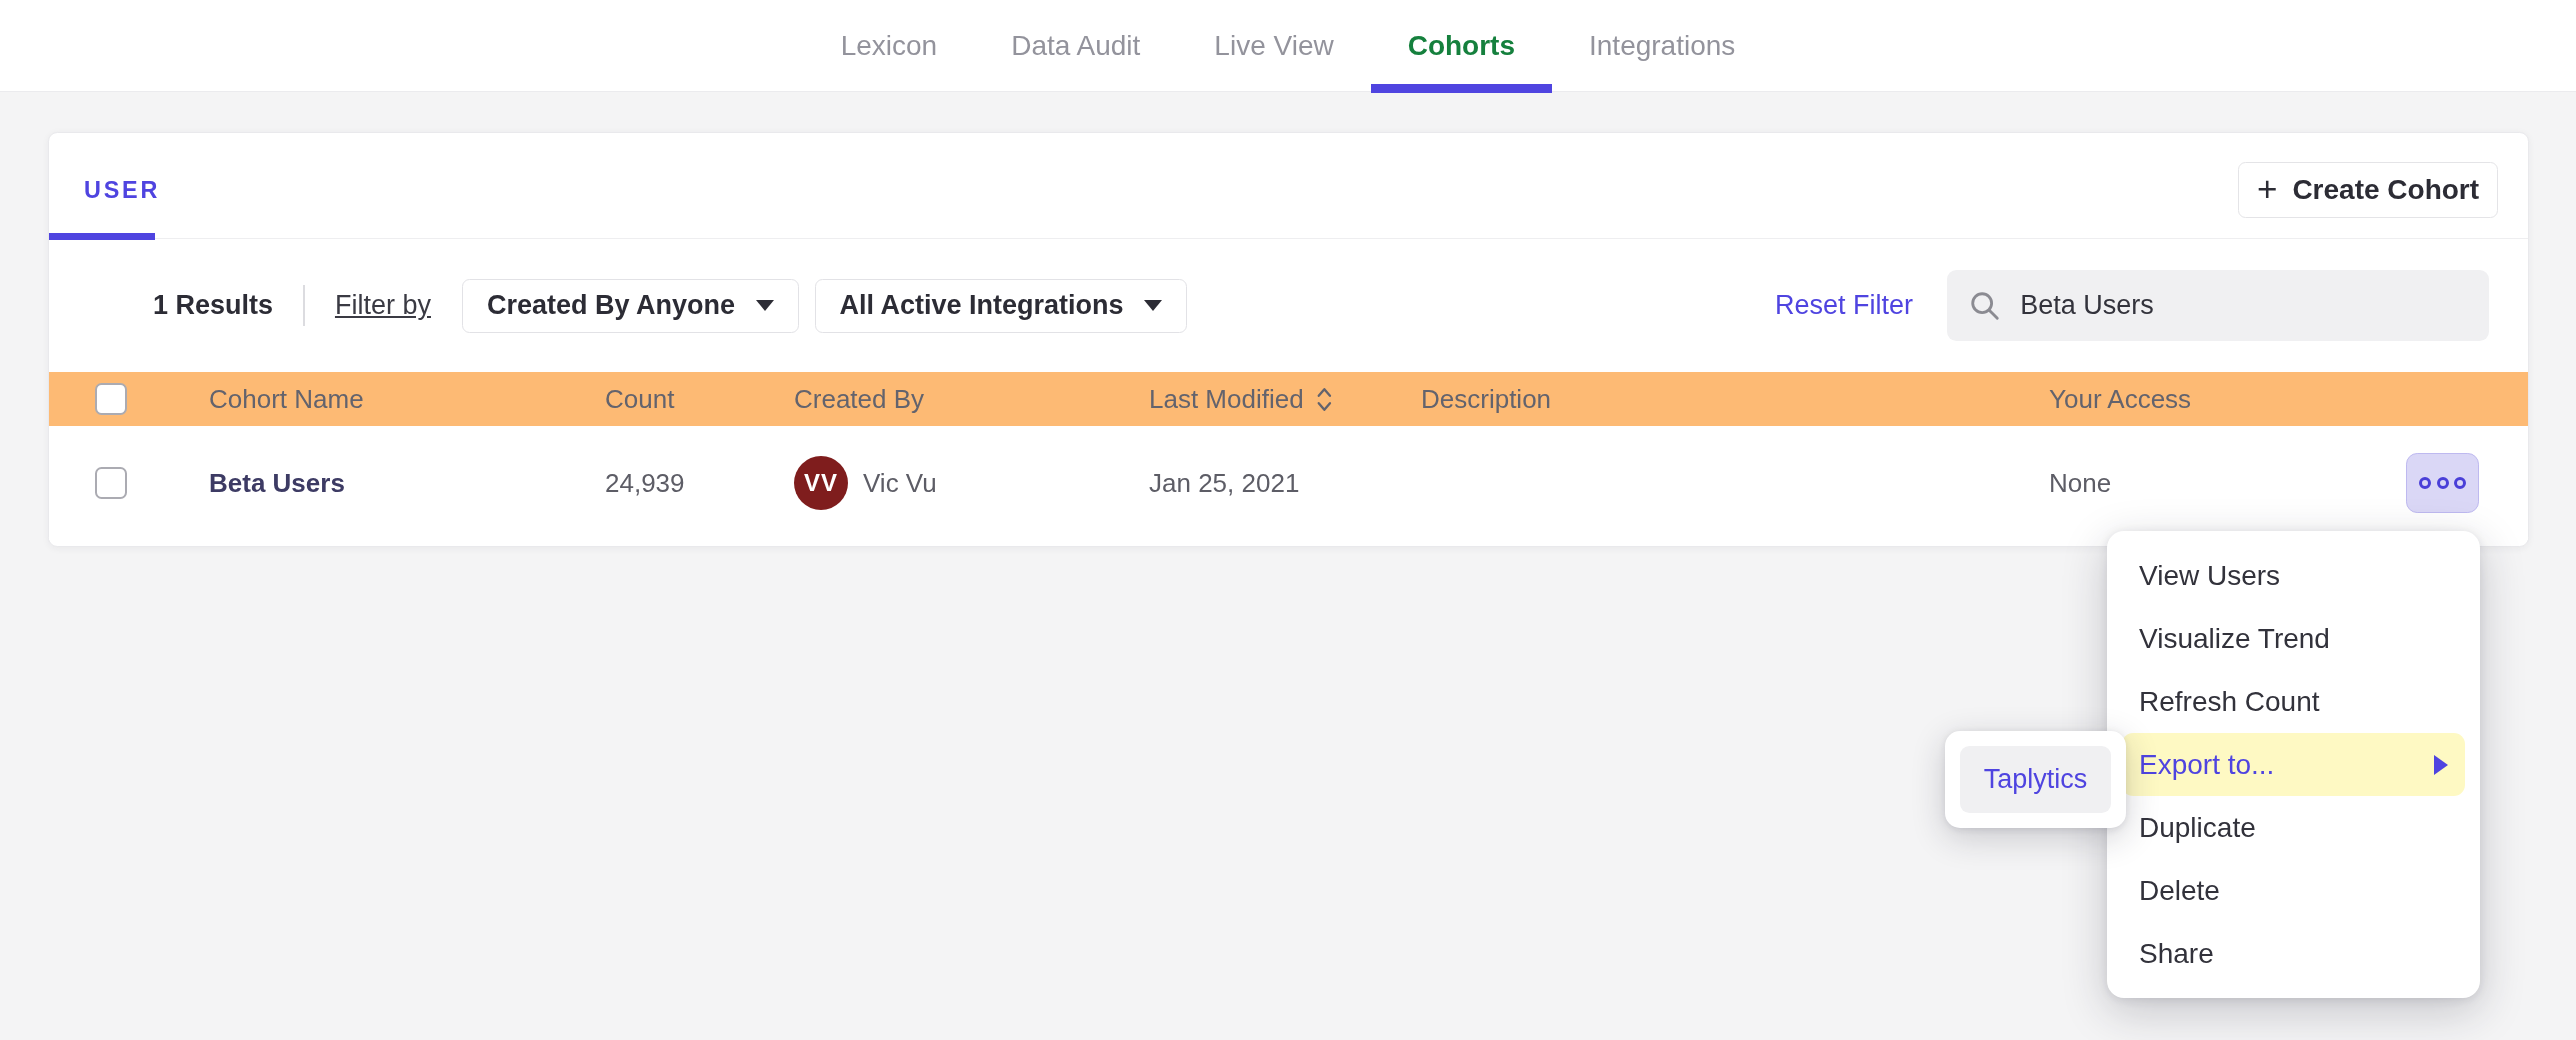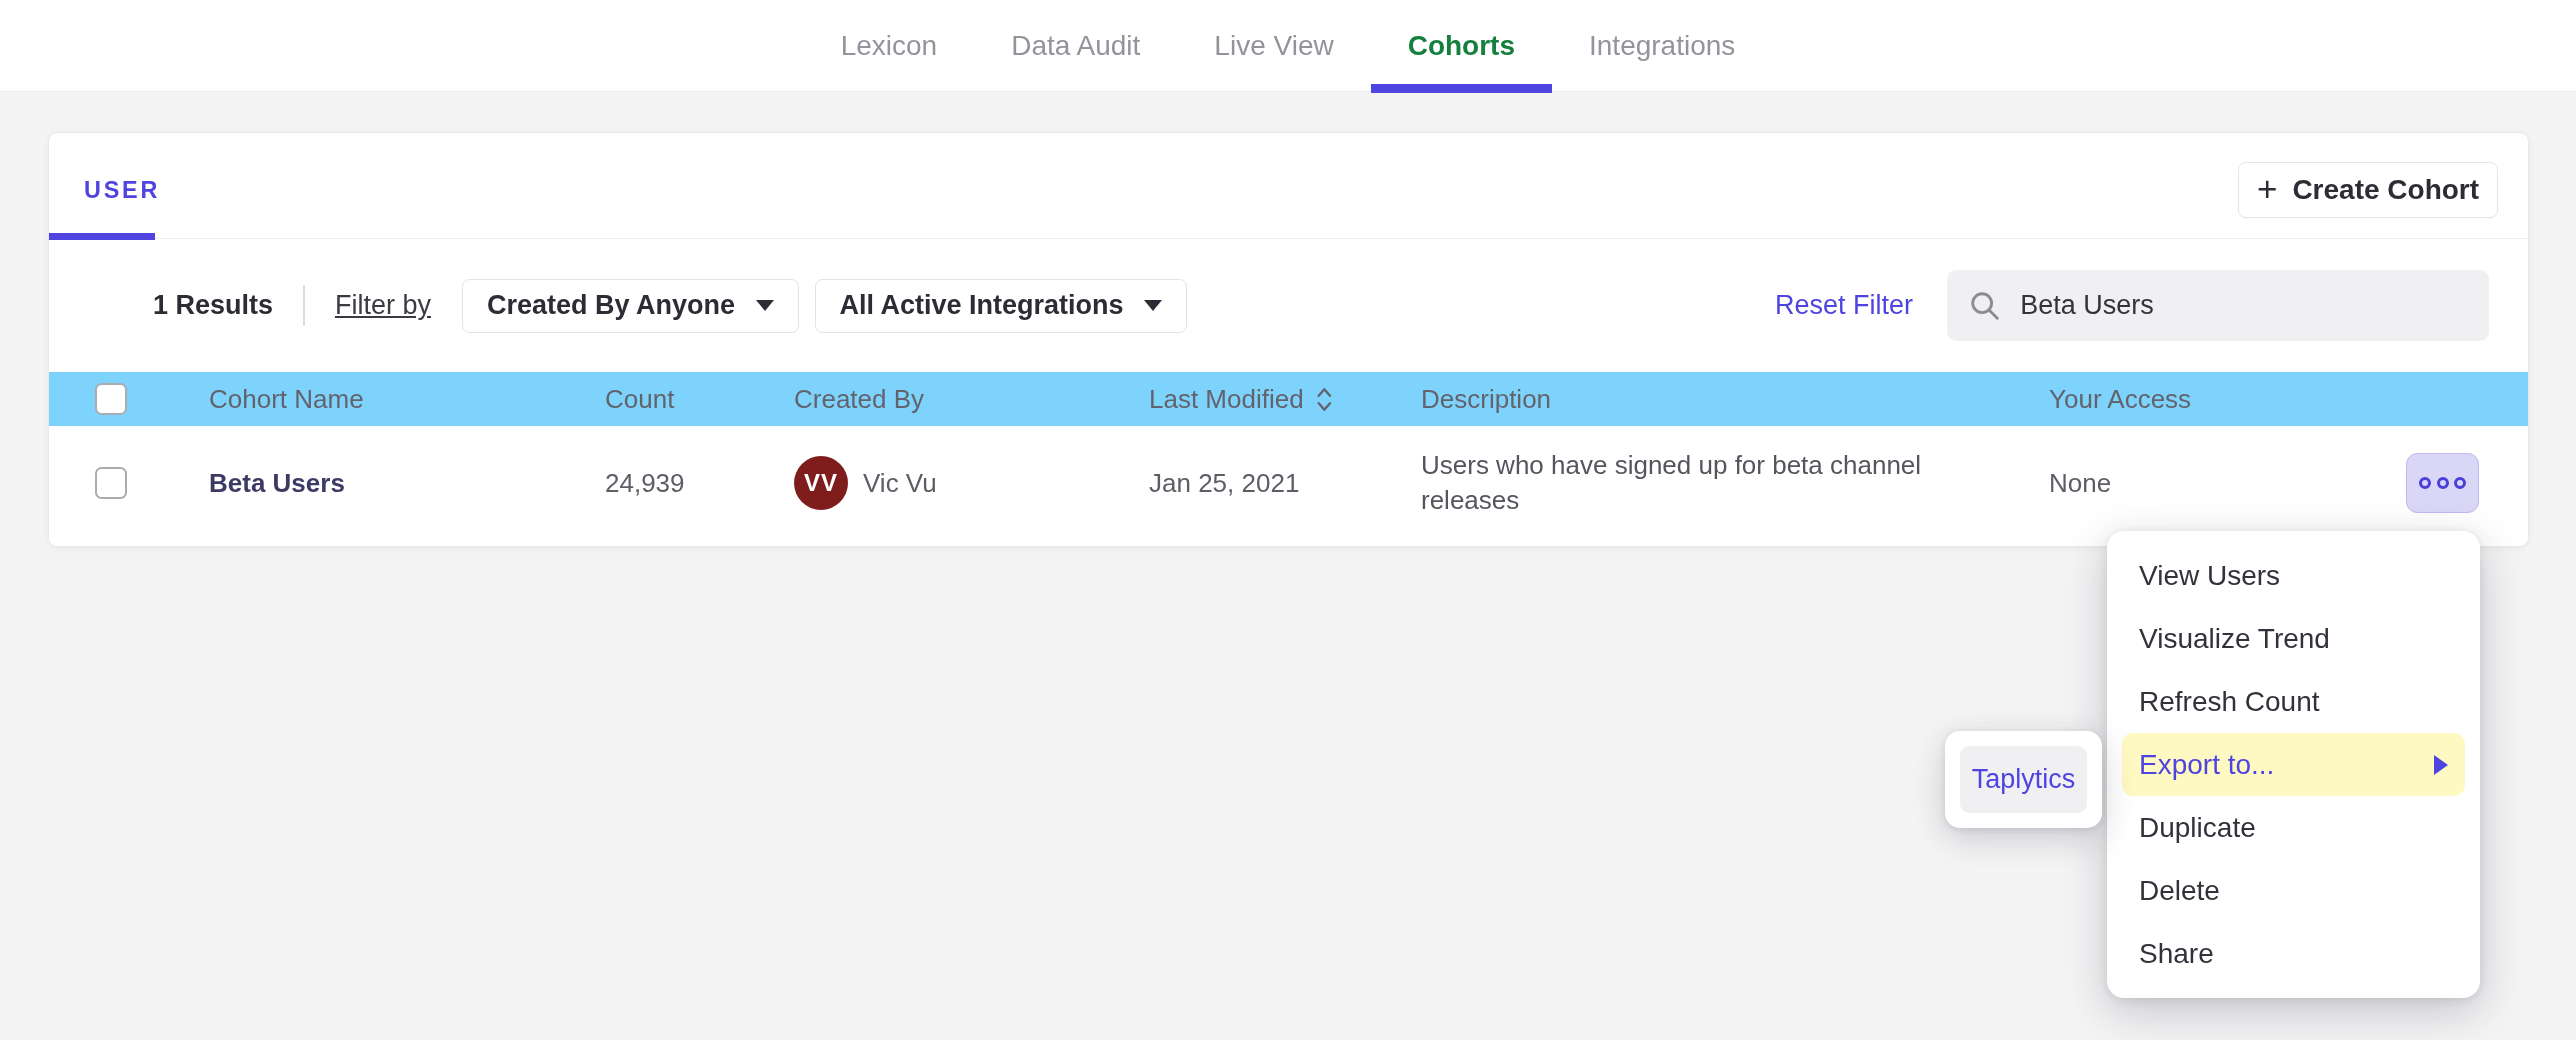--- a/index.html
+++ b/index.html
@@ -72,21 +72,21 @@
     border-right:9.3px solid transparent; border-top:11.2px solid #2c2c35;
   }
   .reset-filter { margin-left:auto; font-size:27px; color:#4f44e0; cursor:pointer; }
   .searchbox {
     margin-left:34px; width:542px; height:71px; background:#f0f0f2;
     border-radius:9.3px; display:flex; align-items:center; gap:18.7px; padding:0 20.5px;
   }
   .search-value { font-size:27px; color:#33333c; }
 
   
-  .thead { position:relative; height:54px; background:#7dd3fc; font-size:26px; color:#63636d; }
+  .thead { position:relative; height:54px; background:#fdba74; font-size:26px; color:#63636d; }
   .trow  { position:relative; height:114px; background:#fff; font-size:26px; color:#5d5d66; }
   .cell  { position:absolute; top:50%; transform:translateY(-50%); white-space:nowrap; }
   .c-check { left:46px; }
   .c-name  { left:160px; }
   .c-count { left:556px; }
   .c-creator { left:745px; }
   .c-modified { left:1100px; display:flex; align-items:center; gap:11.2px; }
   .c-desc  { left:1372px; }
   .c-access{ left:2000px; }
   .c-actions{ left:2357px; }
@@ -123,21 +123,21 @@
   }
   .menu-item.highlighted { background:#fef9c3; color:#4f44e0; }
   .submenu-arrow {
     margin-left:auto; width:0; height:0;
     border-top:10.3px solid transparent; border-bottom:10.3px solid transparent;
     border-left:14px solid #4f44e0;
   }
 
   
   .submenu {
-    position:absolute; left:1945px; top:731px; width:157px; height:97px;
+    position:absolute; left:1945px; top:731px; width:181px; height:97px;
     background:#fff; border-radius:15px; padding:15px;
     box-shadow:0 9.3px 34px rgba(30,30,50,0.20), 0 1.9px 7.5px rgba(30,30,50,0.10);
     z-index:11;
   }
   .submenu-item {
     width:100%; height:100%; background:#f0f0f2; border-radius:9.3px;
     display:flex; align-items:center; justify-content:center;
     font-size:27px; color:#4f44e0; cursor:pointer;
   }
 </style>
@@ -222,21 +222,20 @@
     <div class="cell c-check">
       <span class="checkbox" style="display:block;"></span>
     </div>
     <a class="cell c-name cohort-link">Beta Users</a>
     <span class="cell c-count">24,939</span>
     <span class="cell c-creator creator-wrap">
       <span class="avatar">VV</span>
       <span>Vic Vu</span>
     </span>
     <span class="cell c-modified">Jan 25, 2021</span>
-    <span class="cell c-desc desc-text">Users who have signed up for beta channel releases</span>
     <span class="cell c-access">None</span>
     <span class="cell c-actions">
       <button class="more-btn">
         <span class="ring"></span>
         <span class="ring"></span>
         <span class="ring"></span>
       </button>
     </span>
   </div>
 </section>

